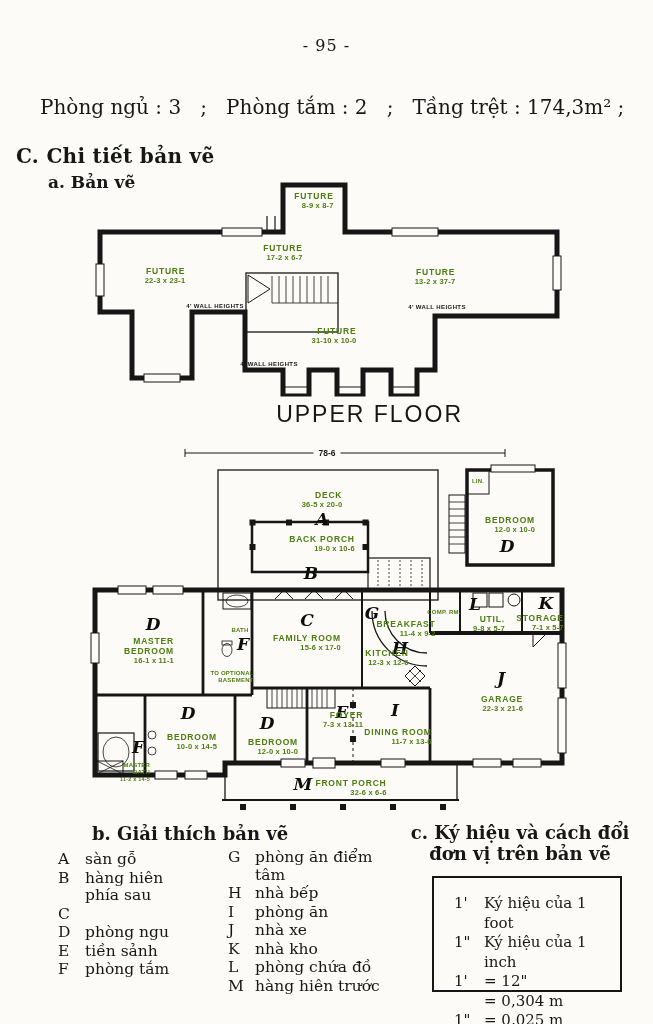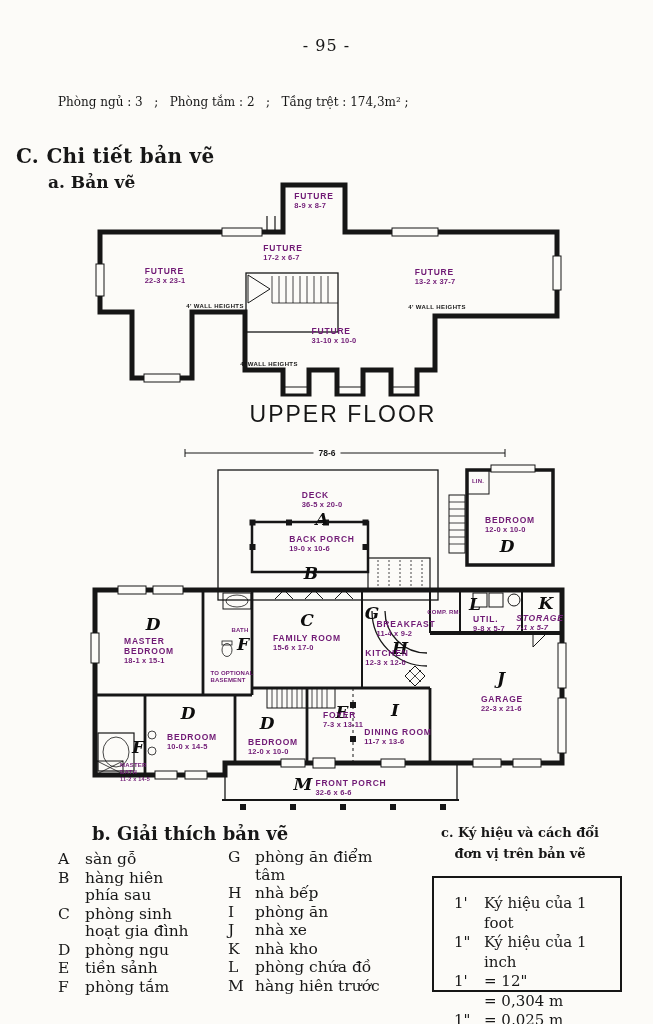--- a/index.html
+++ b/index.html
@@ -4,27 +4,27 @@
 <style>
   html,body{margin:0;padding:0;}
   .page{
     position:relative; width:653px; height:1024px;
     background:#fcfbf8; color:#171717; overflow:hidden;
     font-family:"DejaVu Serif", serif;
   }
   .abs{position:absolute;}
   .pageno{width:653px;text-align:center;font-size:16px;letter-spacing:1px;}
   .h-b{font-size:20px;font-weight:bold;letter-spacing:0.3px;}
-  .bodyline{font-size:12px;white-space:pre-wrap;margin-left:18px;}
+  .bodyline{font-size:20px;white-space:pre-wrap;}
   .h-sub{font-size:17px;font-weight:bold;}
   .plan{position:absolute;}
   .plan svg{position:absolute;left:0;top:0;}
   .rlabel{
-    position:absolute;transform:translate(-50%,-50%);text-align:left;
-    font-family:"Liberation Sans",sans-serif;font-weight:bold;color:#701a75;
+    position:absolute;transform:translate(-50%,-50%);text-align:right;
+    font-family:"Liberation Sans",sans-serif;font-weight:bold;color:#4d7c0f;
     line-height:1.2;white-space:nowrap;
   }
   .rlabel .rn{font-size:8.5px;letter-spacing:0.8px;white-space:pre-line;}
   .rlabel .rd{font-size:7.5px;letter-spacing:0.2px;}
   .rlabel.tiny .rn{font-size:6px;letter-spacing:0.2px;}
   .rlabel.tiny .rd{font-size:5.5px;}
   .planletter{
     position:absolute;transform:translate(-50%,-50%);
     font-family:"DejaVu Serif",serif;font-style:italic;font-weight:bold;
     font-size:17px;color:#0d0d0d;
@@ -43,21 +43,21 @@
     width:240px;text-align:center;
     font-family:"Liberation Sans",sans-serif;font-size:23px;
     letter-spacing:2px;color:#161616;
   }
   .lg-col{position:absolute;font-size:15.5px;line-height:17.5px;}
   .lg-row{display:flex;margin-bottom:1px;}
   .lg-key{flex:none;width:27px;}
   .lg-label{white-space:pre-line;}
   .col1 .lg-label{width:104px;}
   .col2 .lg-label{width:130px;}
-  .c-head{width:250px;text-align:center;font-size:13px;font-weight:bold;line-height:21px;}
+  .c-head{width:250px;text-align:center;font-size:18px;font-weight:bold;line-height:21px;}
   .convbox{
     position:absolute;border:2px solid #161616;background:#fcfbf8;
     padding:16px 0 0 20px;box-sizing:border-box;
   }
   .cv-row{display:flex;font-size:15px;line-height:19.5px;}
   .cv-sym{flex:none;width:30px;}
 </style>
 </head>
 <body>
 
@@ -120,21 +120,21 @@
     </div>
     <div class="rlabel" style="left:262px;top:160px;">
       <div class="rn">FUTURE</div>
       <div class="rd">31-10 x 10-0</div>
     </div>
     <div class="wallnote" style="left:143px;top:130px;">4' WALL HEIGHTS</div>
     <div class="wallnote" style="left:365px;top:131px;">4' WALL HEIGHTS</div>
     <div class="wallnote" style="left:197px;top:188px;">4' WALL HEIGHTS</div>
   </div>
 
-  <div class="abs upper-caption" style="left:223px;top:401px;">UPPER FLOOR</div>
+  <div class="abs upper-caption" style="left:223px;top:401px;text-align:right;">UPPER FLOOR</div>
 
   <div class="plan" style="left:85px;top:443px;width:485px;height:380px;">
     <svg width="485" height="380" viewBox="0 0 485 380">
       <g stroke="#161616" fill="none">
 
         <line x1="100" y1="10" x2="420" y2="10" stroke-width="1"></line>
         <line x1="100" y1="6" x2="100" y2="14" stroke-width="1"></line>
         <line x1="420" y1="6" x2="420" y2="14" stroke-width="1"></line>
 
         <rect x="133" y="27" width="220" height="130" stroke-width="1.3"></rect>
@@ -287,21 +287,21 @@
     <div class="rlabel" style="left:425px;top:82px;">
       <div class="rn">BEDROOM</div>
       <div class="rd">12-0 x 10-0</div>
     </div>
     <div class="planletter" style="left:422px;top:103px;">D</div>
 
     <div class="planletter" style="left:68px;top:181px;">D</div>
     <div class="rlabel" style="left:64px;top:208px;">
       <div class="rn">MASTER
 BEDROOM</div>
-      <div class="rd">18-1 x 15-1</div>
+      <div class="rd">16-1 x 11-1</div>
     </div>
 
     <div class="rlabel tiny" style="left:155px;top:188px;">
       <div class="rn">BATH</div>
     </div>
     <div class="planletter" style="left:158px;top:201px;">F</div>
 
     <div class="planletter" style="left:222px;top:177px;">C</div>
     <div class="rlabel" style="left:222px;top:200px;">
       <div class="rn">FAMILY ROOM</div>
@@ -324,21 +324,21 @@
       <div class="rn">COMP. RM.</div>
     </div>
 
     <div class="planletter" style="left:390px;top:161px;">L</div>
     <div class="rlabel" style="left:404px;top:181px;">
       <div class="rn">UTIL.</div>
       <div class="rd">9-8 x 5-7</div>
     </div>
 
     <div class="planletter" style="left:461px;top:160px;">K</div>
-    <div class="rlabel" style="left:455px;top:180px;font-style:italic;">
+    <div class="rlabel" style="left:455px;top:180px;">
       <div class="rn">STORAGE</div>
       <div class="rd">7-1 x 5-7</div>
     </div>
 
     <div class="planletter" style="left:416px;top:235px;">J</div>
     <div class="rlabel" style="left:417px;top:261px;">
       <div class="rn">GARAGE</div>
       <div class="rd">22-3 x 21-6</div>
     </div>
 
@@ -395,22 +395,20 @@
         <span class="lg-key">A</span>
         <span class="lg-label">sàn gỗ</span>
       </div>
     <div class="lg-row">
         <span class="lg-key">B</span>
         <span class="lg-label">hàng hiên
 phía sau</span>
       </div>
     <div class="lg-row">
         <span class="lg-key">C</span>
-        <span class="lg-label">phòng sinh
-hoạt gia đình</span>
       </div>
     <div class="lg-row">
         <span class="lg-key">D</span>
         <span class="lg-label">phòng ngu</span>
       </div>
     <div class="lg-row">
         <span class="lg-key">E</span>
         <span class="lg-label">tiền sảnh</span>
       </div>
     <div class="lg-row">

